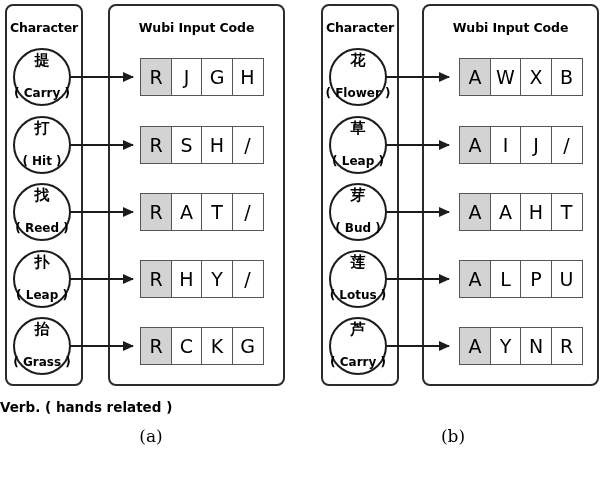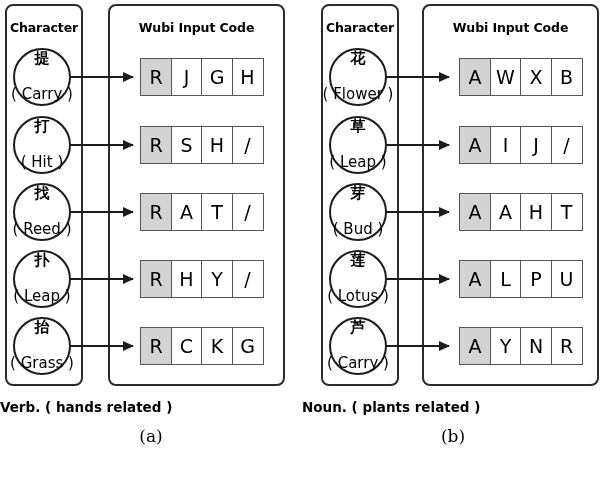--- a/index.html
+++ b/index.html
@@ -74,22 +74,22 @@
     background: #ffffff;
     z-index: 3;
   }
   .circle .han {
     font-size: 15px;
     font-weight: bold;
     line-height: 1.05;
     font-family: "DejaVu Sans", "Liberation Sans", sans-serif;
   }
   .circle .gloss {
-    font-size: 15px;
-    font-weight: normal;
+    font-size: 12px;
+    font-weight: bold;
     line-height: 1.15;
     margin-top: 19px;
     white-space: nowrap;
   }
 
   
   .arrow {
     position: absolute;
     height: 2px;
     background: #1c1c1c;
@@ -288,15 +288,14 @@
     <div class="cell">P</div>
     <div class="cell">U</div>
   </div>
   <div class="code-row" style="left:157px; top:327px;">
     <div class="cell first">A</div>
     <div class="cell">Y</div>
     <div class="cell">N</div>
     <div class="cell">R</div>
   </div>
 
-  <div class="caption caption-main">Noun. ( plants related )</div>
   <div class="subcaption">(b)</div>
 </div>
 
 </body></html>

